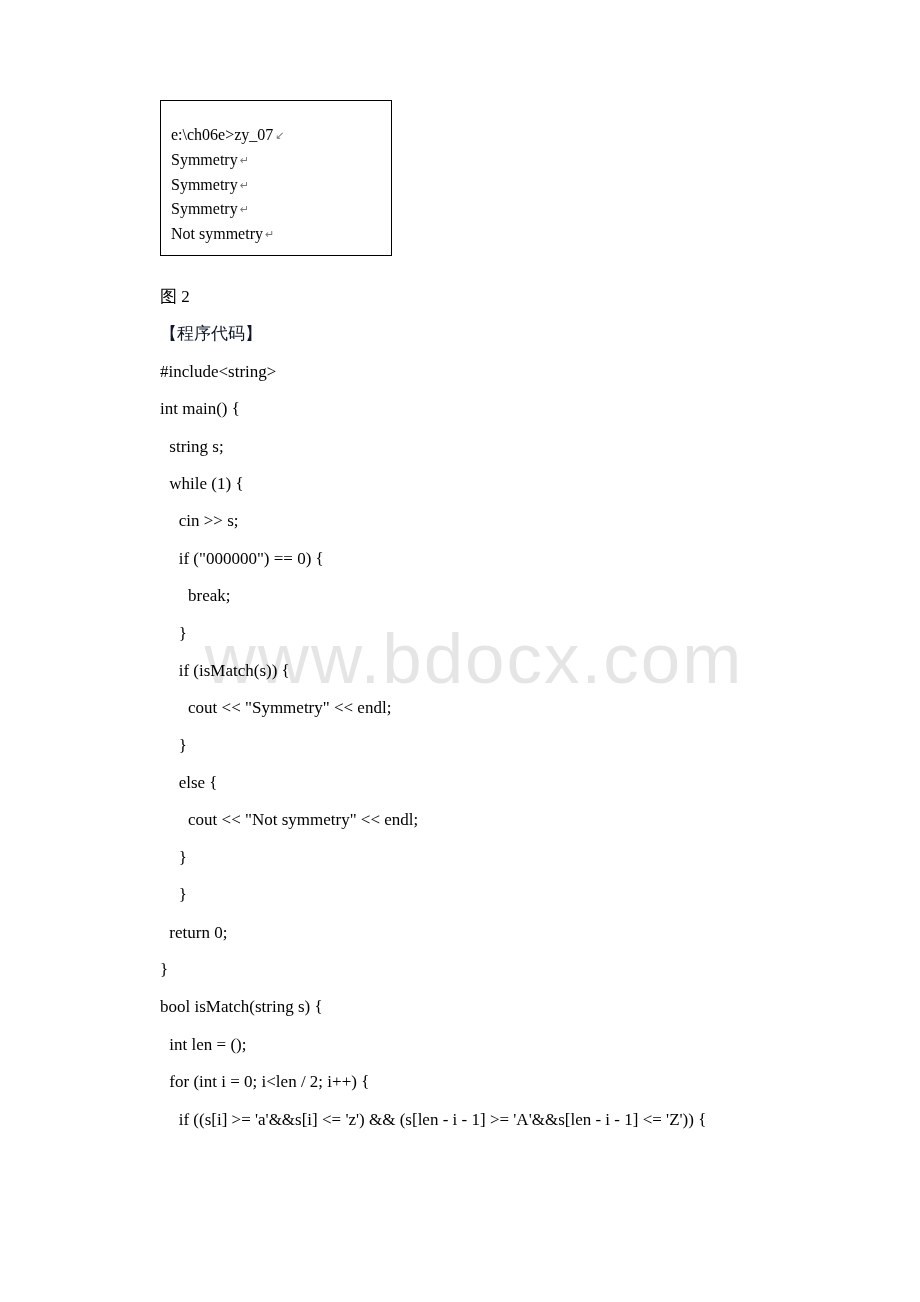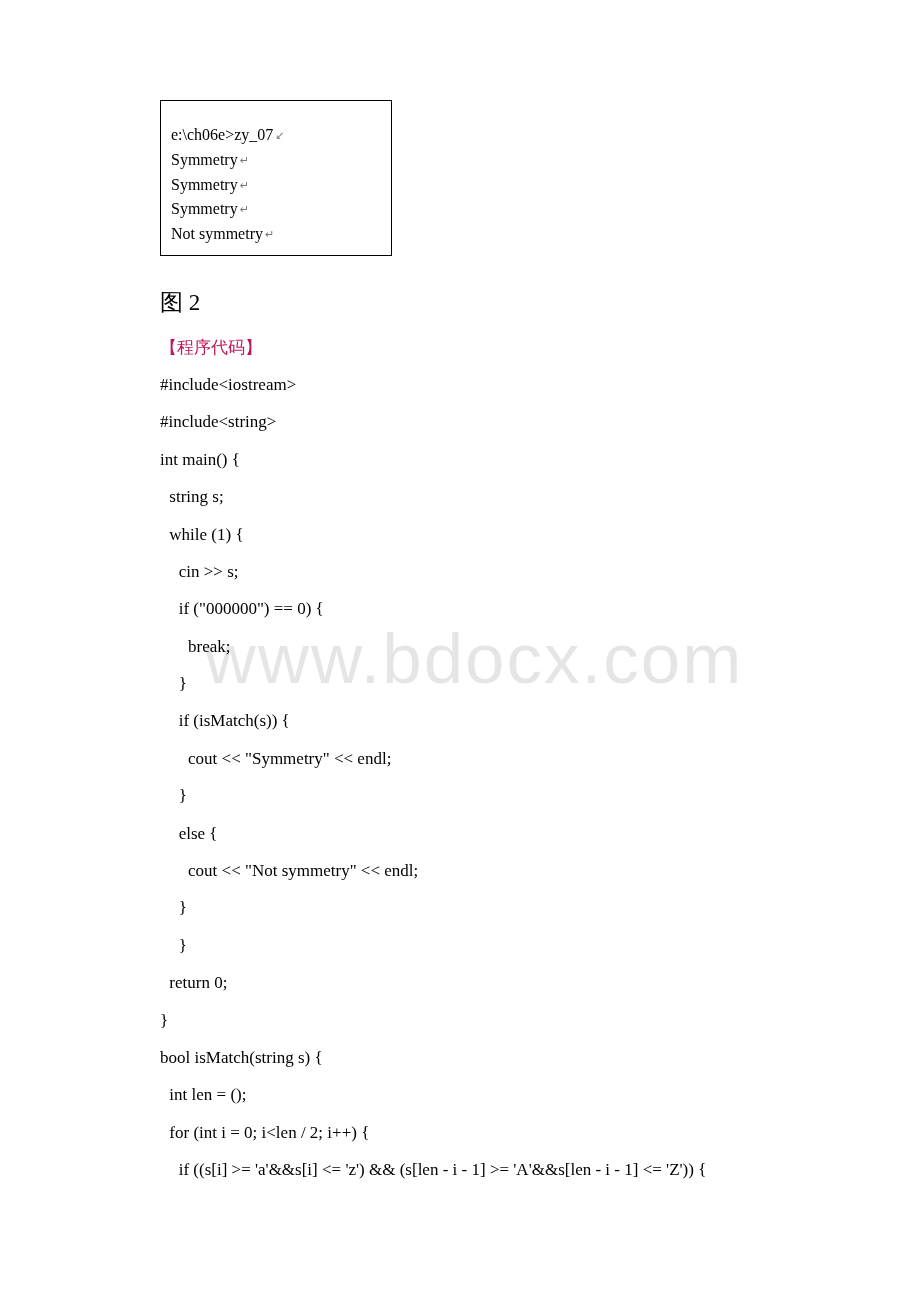--- a/index.html
+++ b/index.html
@@ -28,29 +28,29 @@
     white-space: pre;
   }
   .enter-mark {
     display: inline-block;
     font-size: 11px;
     color: #777;
     margin-left: 2px;
     vertical-align: 1px;
   }
   .caption {
-    font-size: 23px;
+    font-size: 17px;
     line-height: 2.2;
   }
   .heading {
     font-size: 17px;
     line-height: 2.2;
   }
   .heading .title-txt {
-    color: #be185d;
+    color: #0f172a;
   }
   .code-line {
     font-size: 17px;
     line-height: 2.2;
     white-space: pre;
     font-family: "Times New Roman", "SimSun", serif;
   }
   .indent1 { padding-left: 0.55em; }
   .indent2 { padding-left: 1.1em; }
   .indent3 { padding-left: 1.65em; }
@@ -84,21 +84,20 @@
     <span class="line"><span>Not symmetry</span><span class="enter-mark">↵</span></span>
   </div>
 
   <div class="caption">图 2</div>
 
   <div class="heading">
     <span class="title-txt">【程序代码】</span>
   </div>
 
   <div>
-    <div class="code-line">#include&lt;iostream&gt;</div>
     <div class="code-line">#include&lt;string&gt;</div>
     <div class="code-line">int main() {</div>
     <div class="code-line indent1">string s;</div>
     <div class="code-line indent1">while (1) {</div>
     <div class="code-line indent2">cin &gt;&gt; s;</div>
     <div class="code-line indent2">if ("000000") == 0) {</div>
     <div class="code-line indent3">break;</div>
     <div class="code-line indent2">}</div>
     <div class="code-line indent2">if (isMatch(s)) {</div>
     <div class="code-line indent3">cout &lt;&lt; "Symmetry" &lt;&lt; endl;</div>

